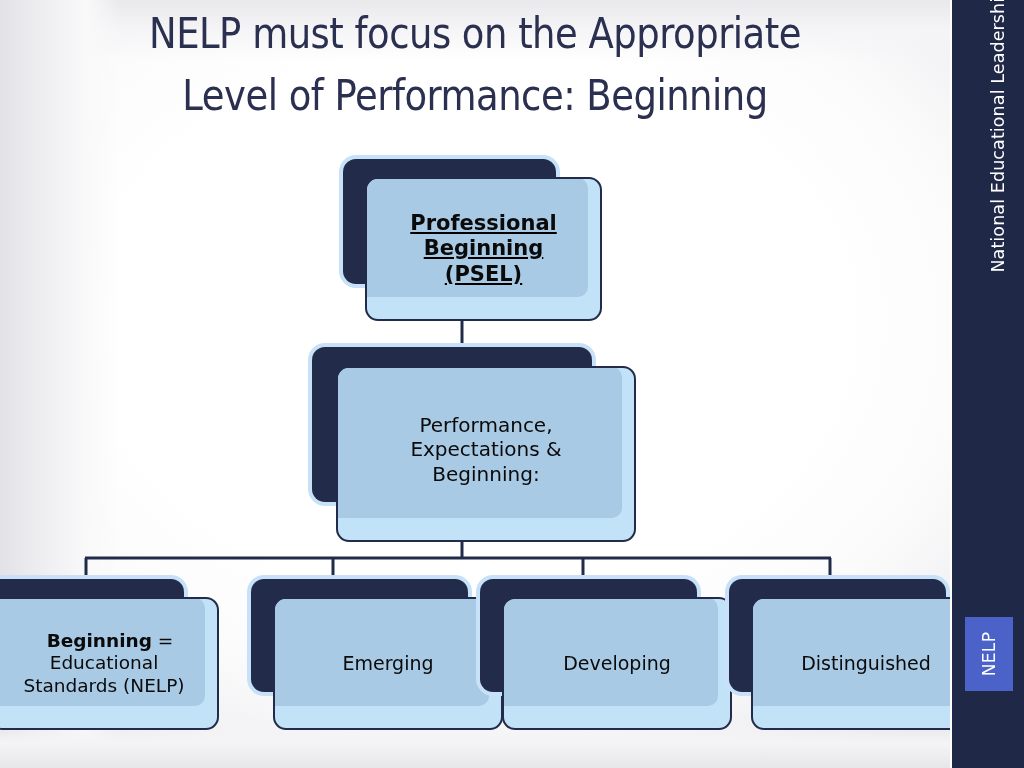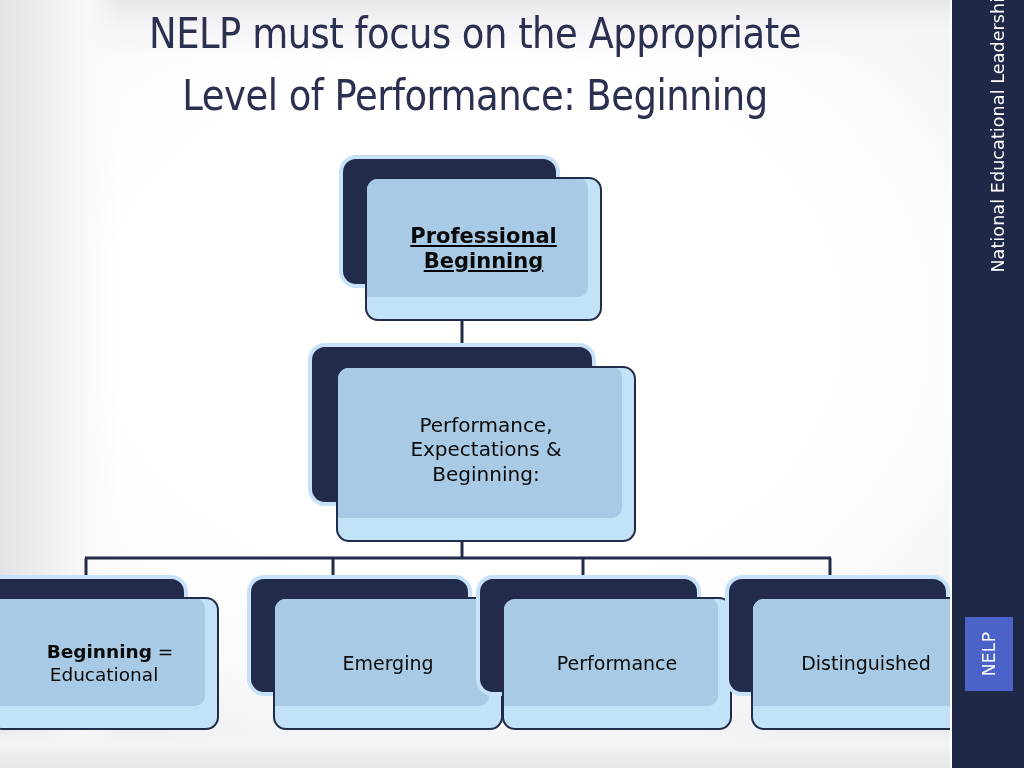--- a/index.html
+++ b/index.html
@@ -198,20 +198,21 @@
       <line x1="830" y1="558" x2="830" y2="580"></line>
     </g>
   </svg>
 
   <div class="node" id="node-psel" style="left:343px; top:159px; width:258px; height:163px;">
     <div class="back" style="width:213px; height:125px;"></div>
     <div class="front" style="left:22px; top:18px; width:233px; height:140px;text-decoration:underline;">
       <div class="label" style="font-size:21px; font-weight:700;">
         <div>Professional</div>
         <div>Beginning</div>
+        <div>(PSEL)</div>
       </div>
     </div>
   </div>
 
   <div class="node" id="node-performance" style="left:312px; top:347px; width:324px; height:195px;">
     <div class="back" style="width:280px; height:155px;"></div>
     <div class="front" style="left:24px; top:19px; width:296px; height:172px;">
       <div class="label" style="font-size:20px; font-weight:400;">
         <div>Performance,</div>
         <div>Expectations &amp;</div>
@@ -222,35 +223,36 @@
   </div>
 
   <div class="node" id="node-beginning" style="left:-33px; top:579px; width:253px; height:152px;">
     <div class="back" style="width:217px; height:113px;"></div>
     <div class="front" style="left:22px; top:18px; width:226px; height:129px;">
       <div class="label" style="font-size:18.5px; font-weight:400;">
         <div>
           <b>Beginning</b><span> =</span>
         </div>
         <div>Educational</div>
+        <div>Standards (NELP)</div>
       </div>
     </div>
   </div>
 
   <div class="node" id="node-emerging" style="left:231px; top:579px; width:253px; height:152px;margin-left:20px;">
     <div class="back" style="width:217px; height:113px;"></div>
     <div class="front" style="left:22px; top:18px; width:226px; height:129px;">
       <div class="label" style="font-size:19px; font-weight:400;">Emerging</div>
     </div>
   </div>
 
   <div class="node" id="node-developing" style="left:480px; top:579px; width:253px; height:152px;">
     <div class="back" style="width:217px; height:113px;"></div>
     <div class="front" style="left:22px; top:18px; width:226px; height:129px;">
-      <div class="label" style="font-size:19px; font-weight:400;">Performance</div>
+      <div class="label" style="font-size:19px; font-weight:400;">Developing</div>
     </div>
   </div>
 
   <div class="node" id="node-distinguished" style="left:729px; top:579px; width:253px; height:152px;">
     <div class="back" style="width:217px; height:113px;"></div>
     <div class="front" style="left:22px; top:18px; width:226px; height:129px;">
       <div class="label" style="font-size:19px; font-weight:400;">Distinguished</div>
     </div>
   </div>
 

